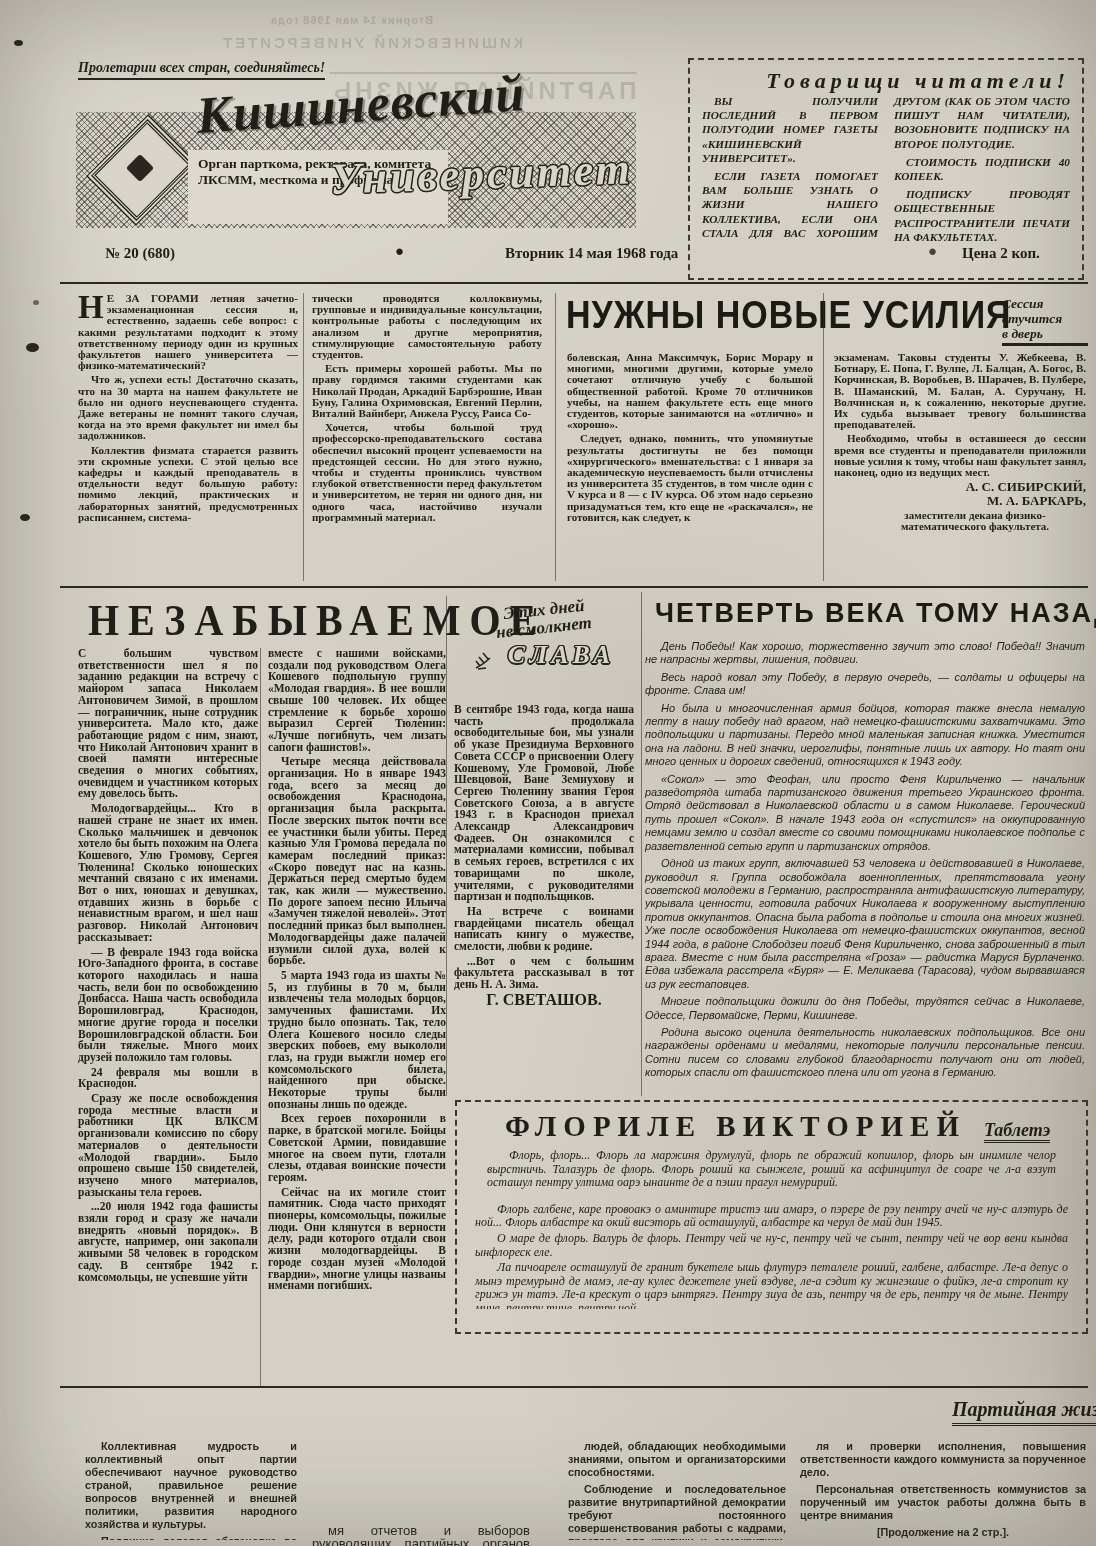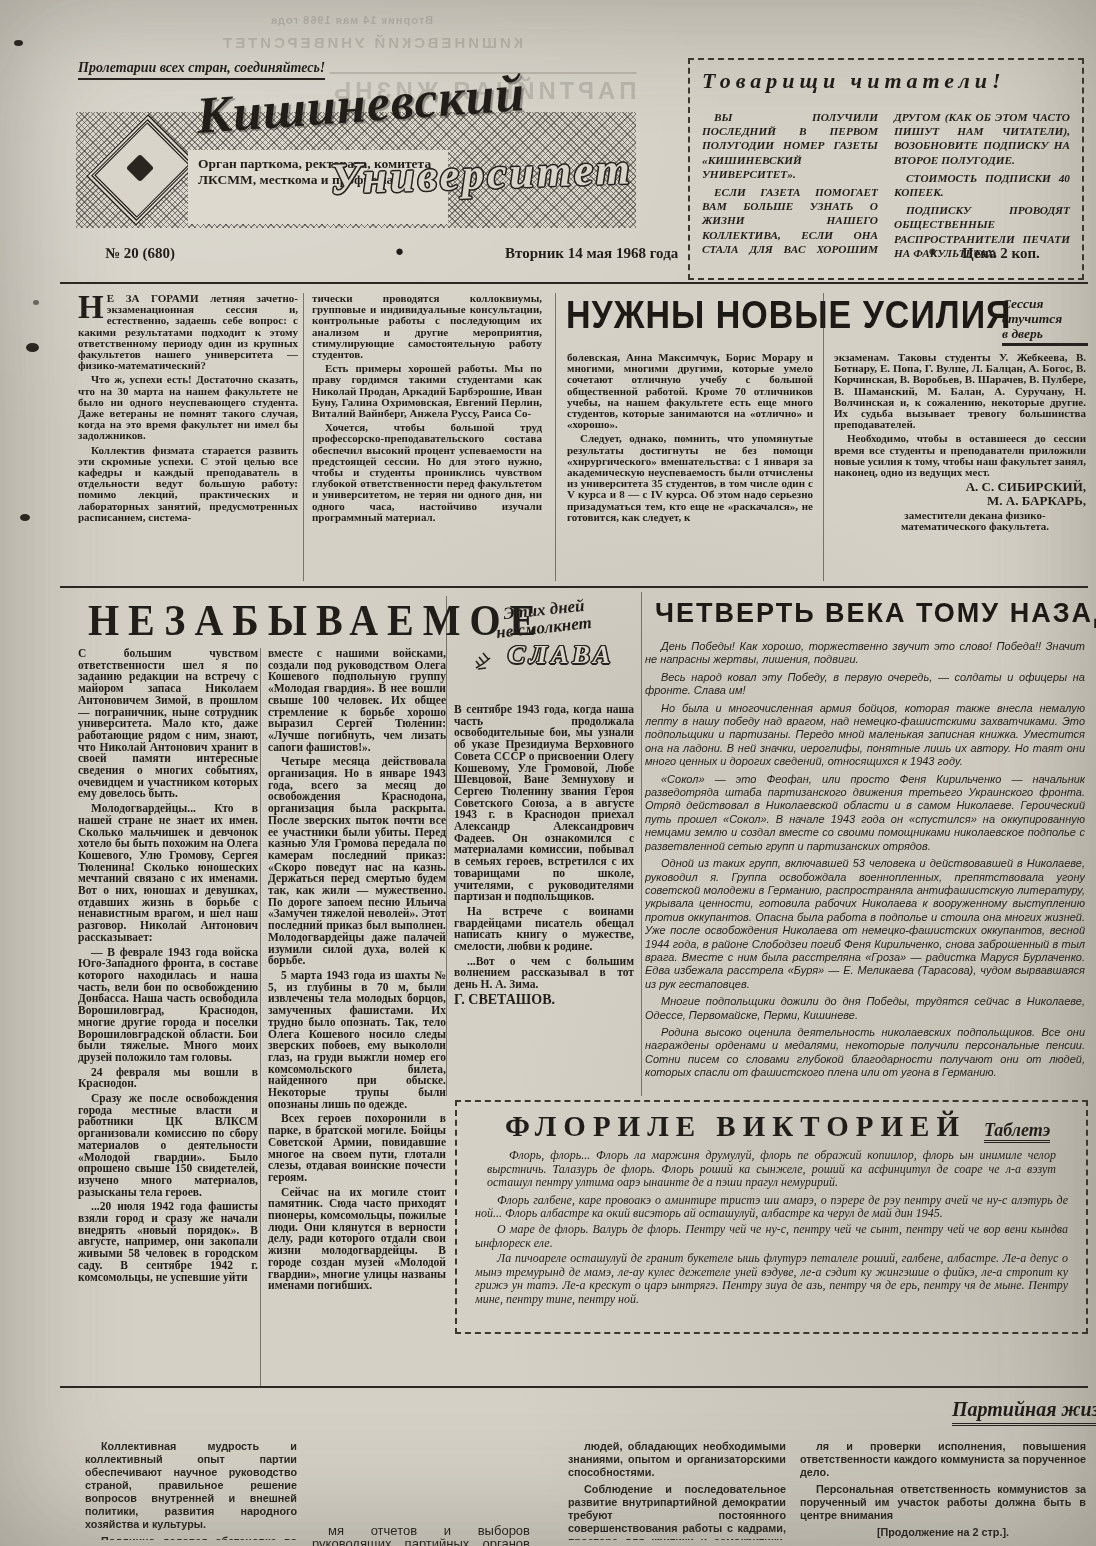--- a/index.html
+++ b/index.html
@@ -65,21 +65,21 @@
 
   <div class="abs" style="left:105px;top:245px;font-weight:bold;font-size:15px;">№ 20 (680)</div>
   <div class="abs" style="left:395px;top:243px;font-size:15px;">●</div>
   <div class="abs" style="left:505px;top:245px;font-weight:bold;font-size:15px;">Вторник 14 мая 1968 года</div>
   <div class="abs" style="left:928px;top:243px;font-size:15px;color:#45413a;">●</div>
   <div class="abs" style="left:962px;top:245px;font-weight:bold;font-size:15px;">Цена 2 коп.</div>
 
   <div class="abs hrule" style="left:60px;top:282px;width:1028px;"></div>
 
   <div class="abs" style="left:688px;top:58px;width:396px;height:222px;border:2px dashed #3c3830;padding:8px 12px;box-sizing:border-box;">
-    <div style="text-align:left;font-weight:bold;font-style:italic;font-size:22px;letter-spacing:5px;margin-bottom:16px;">Товарищи читатели!</div>
+    <div style="text-align:right;font-weight:bold;font-style:italic;font-size:22px;letter-spacing:5px;margin-bottom:0;">Товарищи читатели!</div>
     <div style="column-count:2;column-gap:16px;font-style:italic;font-weight:bold;font-size:11.3px;line-height:14.2px;text-align:justify;">
       <p style="margin:0 0 4px;text-indent:12px;">ВЫ ПОЛУЧИЛИ ПОСЛЕДНИЙ В ПЕРВОМ ПОЛУГОДИИ НОМЕР ГАЗЕТЫ «КИШИНЕВСКИЙ УНИВЕРСИТЕТ».</p>
       <p style="margin:0 0 4px;text-indent:12px;">ЕСЛИ ГАЗЕТА ПОМОГАЕТ ВАМ БОЛЬШЕ УЗНАТЬ О ЖИЗНИ НАШЕГО КОЛЛЕКТИВА, ЕСЛИ ОНА СТАЛА ДЛЯ ВАС ХОРОШИМ ДРУГОМ (КАК ОБ ЭТОМ ЧАСТО ПИШУТ НАМ ЧИТАТЕЛИ), ВОЗОБНОВИТЕ ПОДПИСКУ НА ВТОРОЕ ПОЛУГОДИЕ.</p>
       <p style="margin:0 0 4px;text-indent:12px;">СТОИМОСТЬ ПОДПИСКИ 40 КОПЕЕК.</p>
       <p style="margin:0;text-indent:12px;">ПОДПИСКУ ПРОВОДЯТ ОБЩЕСТВЕННЫЕ РАСПРОСТРАНИТЕЛИ ПЕЧАТИ НА ФАКУЛЬТЕТАХ.</p>
     </div>
   </div>
 
   <div class="abs headline-sans" style="left:566px;top:292px;font-size:34px;letter-spacing:1px;transform:scaleY(1.15);transform-origin:top left;white-space:nowrap;">НУЖНЫ НОВЫЕ УСИЛИЯ</div>
   <div class="abs kickbox" style="left:1002px;top:296px;width:86px;">
@@ -139,22 +139,22 @@
     <p class="np">вместе с нашими войсками, создали под руководством Олега Кошевого подпольную группу «Молодая гвардия». В нее вошли свыше 100 человек. Их общее стремление к борьбе хорошо выразил Сергей Тюленин: «Лучше погибнуть, чем лизать сапоги фашистов!».</p>
     <p>Четыре месяца действовала организация. Но в январе 1943 года, всего за месяц до освобождения Краснодона, организация была раскрыта. После зверских пыток почти все ее участники были убиты. Перед казнью Уля Громова передала по камерам последний приказ: «Скоро поведут нас на казнь. Держаться перед смертью будем так, как жили — мужественно. По дороге запоем песню Ильича «Замучен тяжелой неволей». Этот последний приказ был выполнен. Молодогвардейцы даже палачей изумили силой духа, волей к борьбе.</p>
     <p>5 марта 1943 года из шахты № 5, из глубины в 70 м, были извлечены тела молодых борцов, замученных фашистами. Их трудно было опознать. Так, тело Олега Кошевого носило следы зверских побоев, ему выкололи глаз, на груди выжгли номер его комсомольского билета, найденного при обыске. Некоторые трупы были опознаны лишь по одежде.</p>
     <p>Всех героев похоронили в парке, в братской могиле. Бойцы Советской Армии, повидавшие многое на своем пути, глотали слезы, отдавая воинские почести героям.</p>
     <p>Сейчас на их могиле стоит памятник. Сюда часто приходят пионеры, комсомольцы, пожилые люди. Они клянутся в верности делу, ради которого отдали свои жизни молодогвардейцы. В городе создан музей «Молодой гвардии», многие улицы названы именами погибших.</p>
   </div>
   <div class="abs divider" style="left:446px;top:596px;height:500px;"></div>
   <div class="abs serifbody" style="left:454px;top:704px;width:180px;height:392px;font-size:11.5px;line-height:11.7px;">
     <p class="np">В сентябре 1943 года, когда наша часть продолжала освободительные бои, мы узнали об указе Президиума Верховного Совета СССР о присвоении Олегу Кошевому, Уле Громовой, Любе Шевцовой, Ване Земнухову и Сергею Тюленину звания Героя Советского Союза, а в августе 1943 г. в Краснодон приехал Александр Александрович Фадеев. Он ознакомился с материалами комиссии, побывал в семьях героев, встретился с их товарищами по школе, учителями, с руководителями партизан и подпольщиков.</p>
     <p>На встрече с воинами гвардейцами писатель обещал написать книгу о мужестве, смелости, любви к родине.</p>
-    <p>...Вот о чем с большим волнением рассказывал в тот день Н. А. Зима.</p>
-    <p class="sig np" style="font-size:14px;text-align:left;">Г. СВЕТАШОВ.</p>
+    <p>...Вот о чем с большим факультета рассказывал в тот день Н. А. Зима.</p>
+    <p class="sig np" style="font-size:16px;text-align:center;">Г. СВЕТАШОВ.</p>
   </div>
   <div class="abs divider" style="left:641px;top:592px;height:504px;"></div>
 
   <div class="abs headline-sans" style="left:655px;top:598px;font-size:27px;letter-spacing:2px;white-space:nowrap;">ЧЕТВЕРТЬ ВЕКА ТОМУ НАЗАД</div>
   <div class="abs sansbody" style="left:645px;top:640px;width:440px;height:455px;font-size:11px;line-height:13.4px;font-style:italic;">
     <p>День Победы! Как хорошо, торжественно звучит это слово! Победа!! Значит не напрасны жертвы, лишения, подвиги.</p>
     <p>Весь народ ковал эту Победу, в первую очередь, — солдаты и офицеры на фронте. Слава им!</p>
     <p>Но была и многочисленная армия бойцов, которая также внесла немалую лепту в нашу победу над врагом, над немецко-фашистскими захватчиками. Это подпольщики и партизаны. Передо мной маленькая записная книжка. Уместится она на ладони. В ней значки, иероглифы, понятные лишь их автору. Но таят они много ценных и дорогих сведений, относящихся к 1943 году.</p>
     <p>«Сокол» — это Феофан, или просто Феня Кирильченко — начальник разведотряда штаба партизанского движения третьего Украинского фронта. Отряд действовал в Николаевской области и в самом Николаеве. Героический путь прошел «Сокол». В начале 1943 года он «спустился» на оккупированную немцами землю и создал вместе со своими помощниками николаевское подполье с разветвленной сетью групп и партизанских отрядов.</p>
     <p>Одной из таких групп, включавшей 53 человека и действовавшей в Николаеве, руководил я. Группа освобождала военнопленных, препятствовала угону советской молодежи в Германию, распространяла антифашистскую литературу, укрывала ценности, готовила рабочих Николаева к вооруженному выступлению против оккупантов. Опасна была работа в подполье и стоила она многих жизней. Уже после освобождения Николаева от немецко-фашистских оккупантов, весной 1944 года, в районе Слободзеи погиб Феня Кирильченко, снова заброшенный в тыл врага. Вместе с ним была расстреляна «Гроза» — радистка Маруся Бурлаченко. Едва избежала расстрела «Буря» — Е. Меликаева (Тарасова), чудом вырвавшаяся из рук гестаповцев.</p>
@@ -163,21 +163,21 @@
 
   </div>
 
   <div class="abs" style="left:455px;top:1100px;width:633px;height:234px;border:2px dashed #3c3830;box-sizing:border-box;padding:8px 18px 6px;">
     <div style="margin:0 0 6px 30px;">
       <span style="font-weight:bold;font-size:29px;letter-spacing:7px;">ФЛОРИЛЕ ВИКТОРИЕЙ</span>
       <span style="font-weight:bold;font-style:italic;font-size:18px;border-bottom:3px double #26231e;margin-left:14px;">Таблетэ</span>
     </div>
     <div style="font-style:italic;font-size:12px;line-height:13.6px;text-align:justify;overflow:hidden;height:160px;">
       <p style="margin:0 12px 2px;text-indent:22px;">Флорь, флорь... Флорь ла маржиня друмулуй, флорь пе ображий копиилор, флорь ын инимиле челор вырстничь. Талазурь де флорь. Флорь роший ка сынжеле, роший ка асфинцитул де соаре че л-а вэзут осташул пентру ултима оарэ ынаинте де а пэши прагул немуририй.</p>
-      <p style="margin:4px 0 2px;text-indent:22px;">Флорь галбене, каре провоакэ о аминтире тристэ ши амарэ, о пэрере де рэу пентру ачей че ну-с алэтурь де ной... Флорь албастре ка окий висэторь ай осташулуй, албастре ка черул де май дин 1945.</p>
+      <p style="margin:13px 0 2px;text-indent:22px;">Флорь галбене, каре провоакэ о аминтире тристэ ши амарэ, о пэрере де рэу пентру ачей че ну-с алэтурь де ной... Флорь албастре ка окий висэторь ай осташулуй, албастре ка черул де май дин 1945.</p>
       <p style="margin:0 0 2px;text-indent:22px;">О маре де флорь. Валурь де флорь. Пентру чей че ну-с, пентру чей че сынт, пентру чей че вор вени кындва ынфлореск еле.</p>
       <p style="margin:0 0 2px;text-indent:22px;">Ла пичоареле осташулуй де гранит букетеле ышь флутурэ петалеле роший, галбене, албастре. Ле-а депус о мынэ тремурынд де мамэ, ле-ау кулес дежетеле уней вэдуве, ле-а сэдит ку жингэшие о фийкэ, ле-а стропит ку грижэ ун татэ. Ле-а крескут о царэ ынтрягэ. Пентру зиуа де азь, пентру чя де ерь, пентру чя де мыне. Пентру мине, пентру тине, пентру ной.</p>
       <p style="margin:0 0 2px;text-indent:22px;">Флорь дулчь ши амаре, флорь веселе ши тристе. Флорь де май.</p>
 
     </div>
   </div>
 
   <div class="abs hrule" style="left:60px;top:1386px;width:1028px;"></div>
 
   <div class="abs" style="left:952px;top:1398px;font-weight:bold;font-style:italic;font-size:20px;border-bottom:3px double #26231e;padding-bottom:2px;white-space:nowrap;">Партийная жизнь</div>

